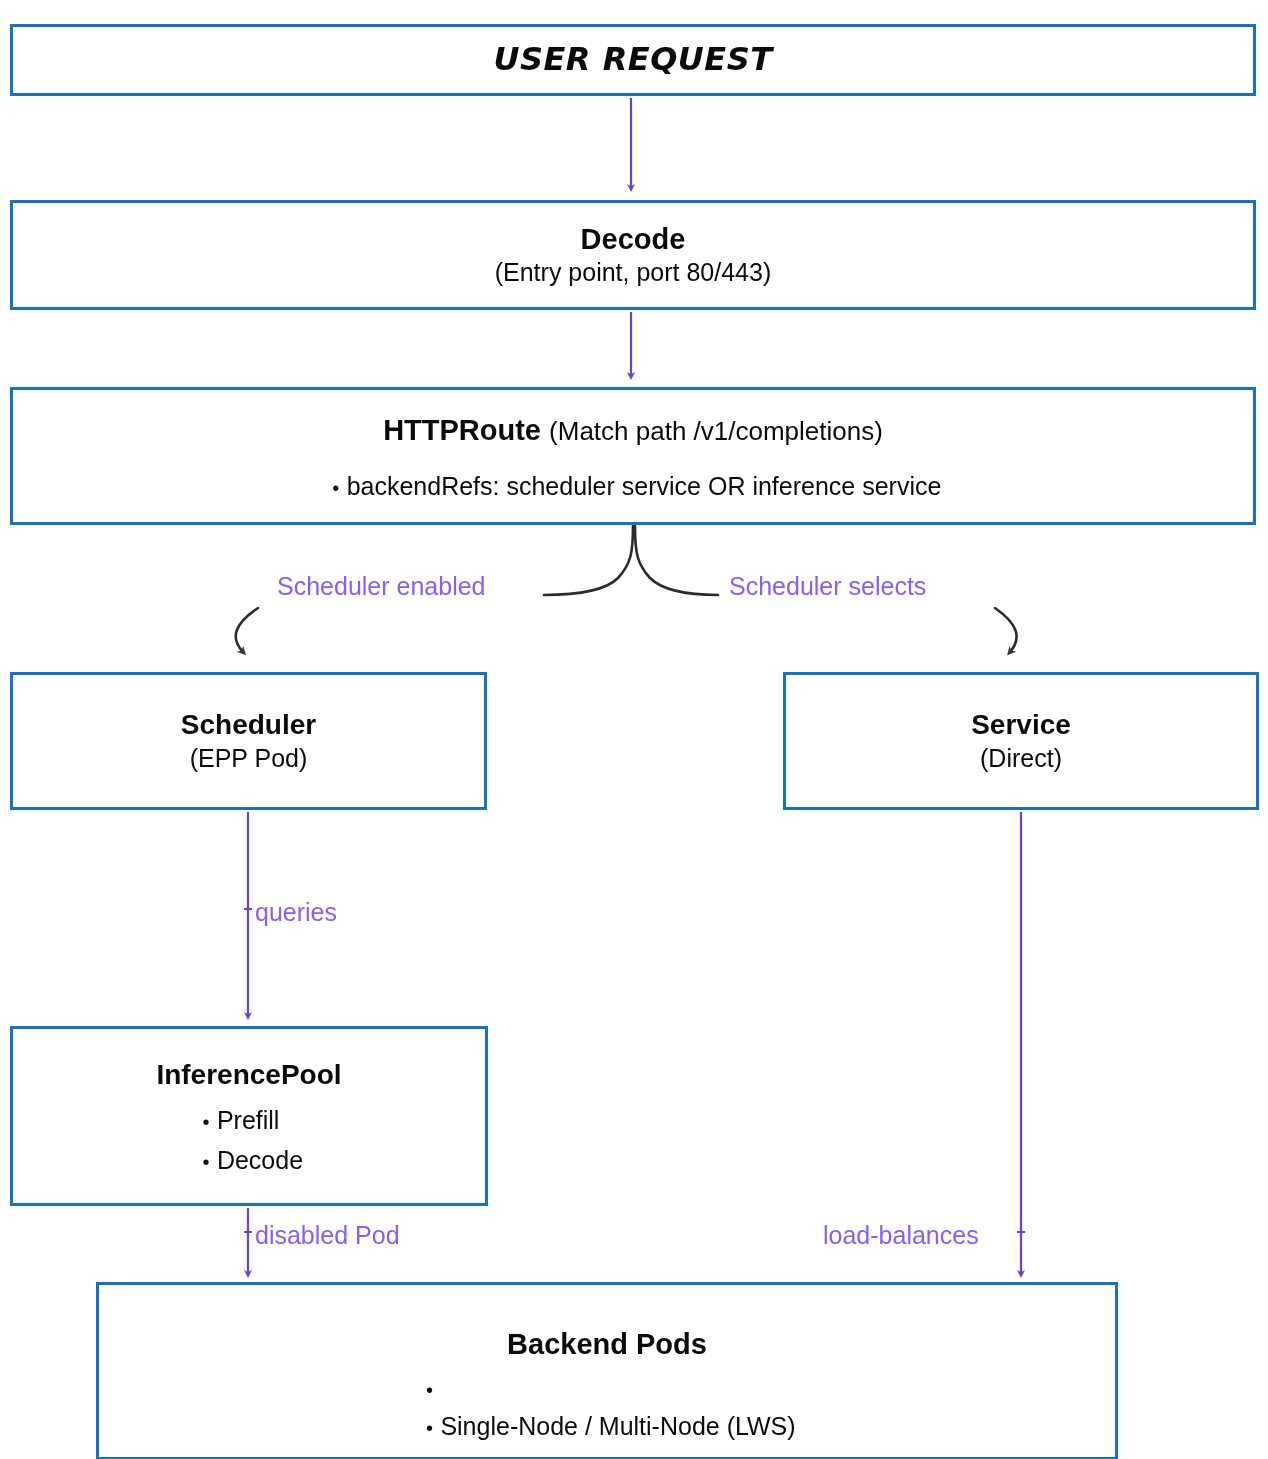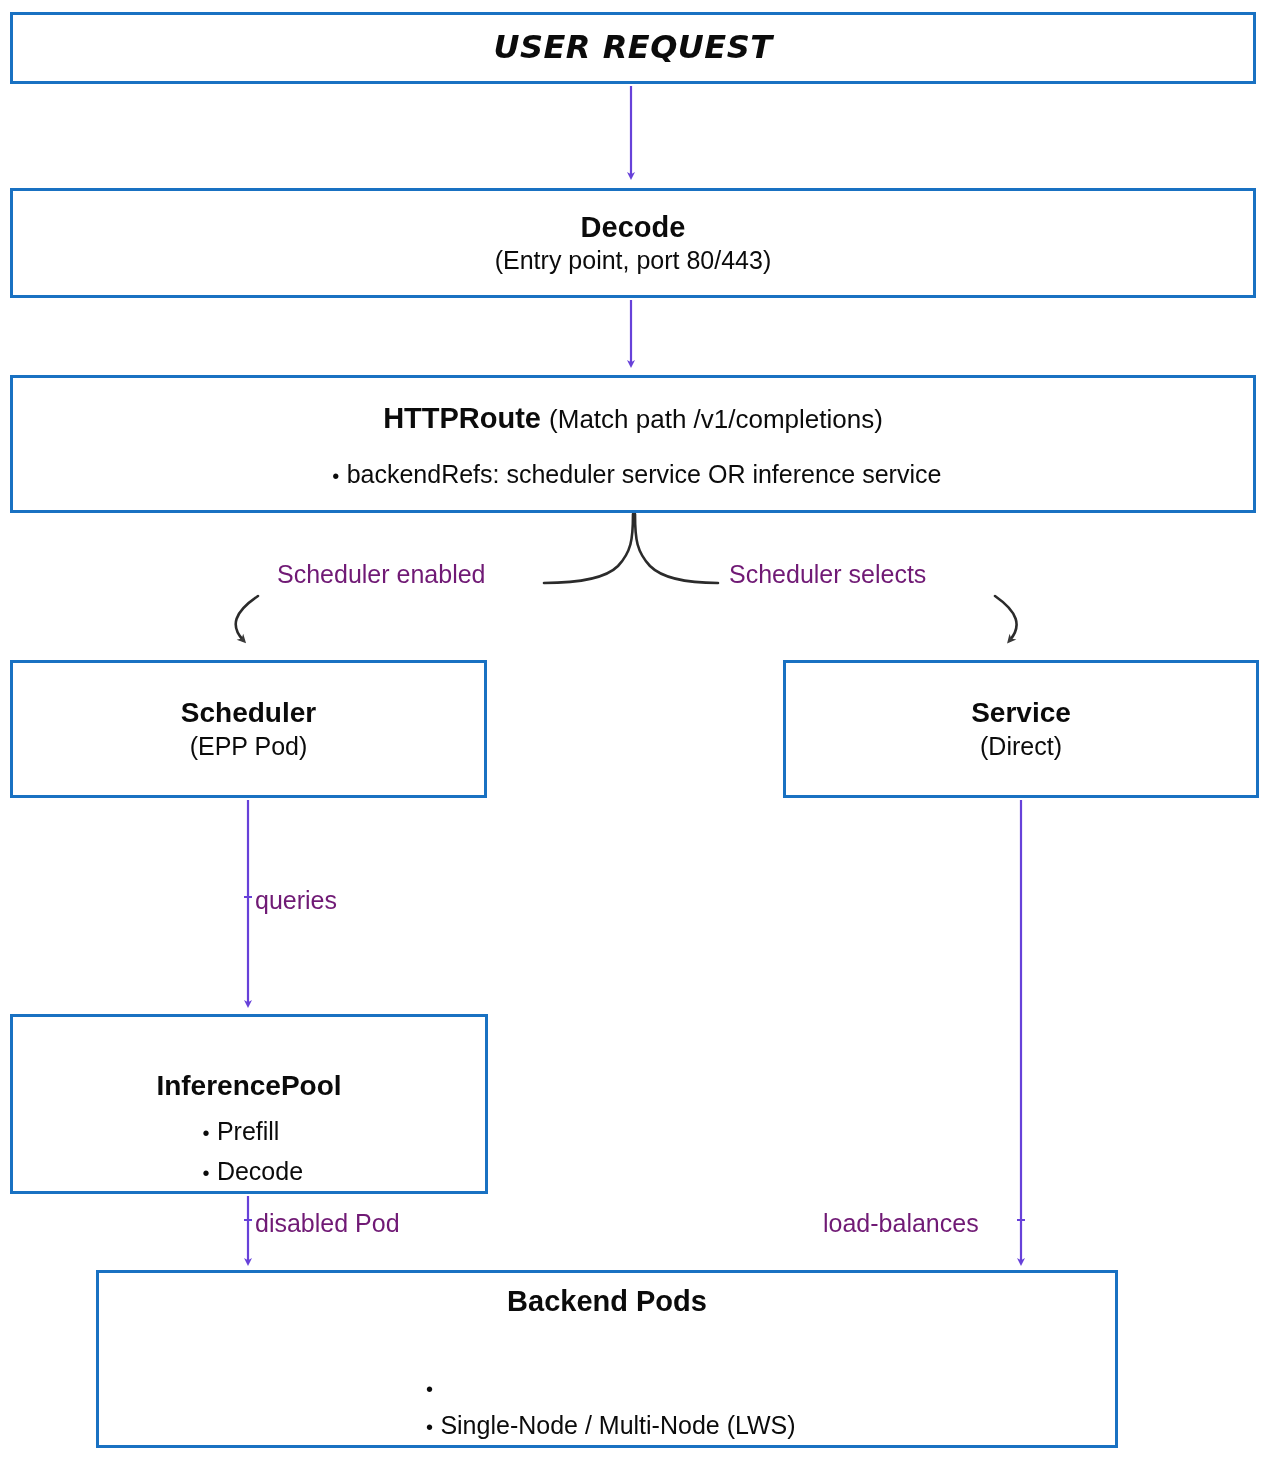--- a/index.html
+++ b/index.html
@@ -1,18 +1,18 @@
 <!DOCTYPE html>
 <html><head>
 <meta charset="utf-8">
 <style>
   html,body{margin:0;padding:0;background:#ffffff;}
   body{width:1268px;height:1459px;position:relative;overflow:hidden;
        font-family:"Liberation Sans","DejaVu Sans",sans-serif;color:#0b0b0b;}
-  #stage{position:absolute;left:0;top:0;width:1268px;height:1046px;}
+  #stage{position:absolute;left:0;top:12px;width:1268px;height:1046px;}
 
   svg.edges{position:absolute;left:0;top:0;width:1268px;height:1459px;overflow:visible;}
 
   .node{position:absolute;box-sizing:border-box;border:3px solid #1971c2;background:#ffffff;
         display:flex;flex-direction:column;align-items:center;justify-content:center;}
   .node .title{font-weight:bold;line-height:1.12;text-align:center;}
   .node .sub{line-height:1.15;text-align:center;}
 
   
   #n-user-request{left:10px;top:12px;width:1246px;height:72px;}
@@ -30,35 +30,35 @@
   #n-httproute .bullets{margin-top:18px;}
 
   #n-scheduler{left:10px;top:660px;width:477px;height:138px;}
   #n-scheduler .title{font-size:28px;}
   #n-scheduler .sub{font-size:25px;margin-top:4px;}
 
   #n-service{left:783px;top:660px;width:476px;height:138px;}
   #n-service .title{font-size:28px;}
   #n-service .sub{font-size:25px;margin-top:4px;}
 
-  #n-inferencepool{left:10px;top:1014px;width:478px;height:180px;justify-content:flex-end;padding-top:30px;}
+  #n-inferencepool{left:10px;top:1014px;width:478px;height:180px;justify-content:flex-start;padding-top:30px;}
   #n-inferencepool .title{font-size:28px;}
   #n-inferencepool .bullets{margin-top:10px;}
 
-  #n-backendpods{left:96px;top:1270px;width:1022px;height:178px;justify-content:space-between;padding-top:12px;}
+  #n-backendpods{left:96px;top:1270px;width:1022px;height:178px;justify-content:center;padding-top:32px;}
   #n-backendpods .title{font-size:29px;}
   #n-backendpods .bullets{margin-top:14px;}
 
   ul.bullets{list-style:none;margin:0;padding:0;}
   ul.bullets li{font-size:25px;line-height:1.6;display:flex;align-items:baseline;
                 justify-content:flex-start;white-space:nowrap;}
   ul.bullets li .dot{display:inline-block;width:22px;text-align:center;font-size:20px;}
   ul.bullets li .txt{display:inline-block;}
 
-  .edge-label{position:absolute;color:#701a75;font-size:25px;white-space:nowrap;line-height:1;}
+  .edge-label{position:absolute;color:#8b5cf6;font-size:25px;white-space:nowrap;line-height:1;}
   #lbl-scheduler-enabled{left:277px;top:562px;}
   #lbl-scheduler-disabled{left:729px;top:562px;}
   #lbl-queries{left:255px;top:888px;}
   #lbl-selects-pod{left:255px;top:1211px;}
   #lbl-load-balances{left:823px;top:1211px;text-align:center;}
 </style>
 </head>
 <body>
 
 <div id="stage">

